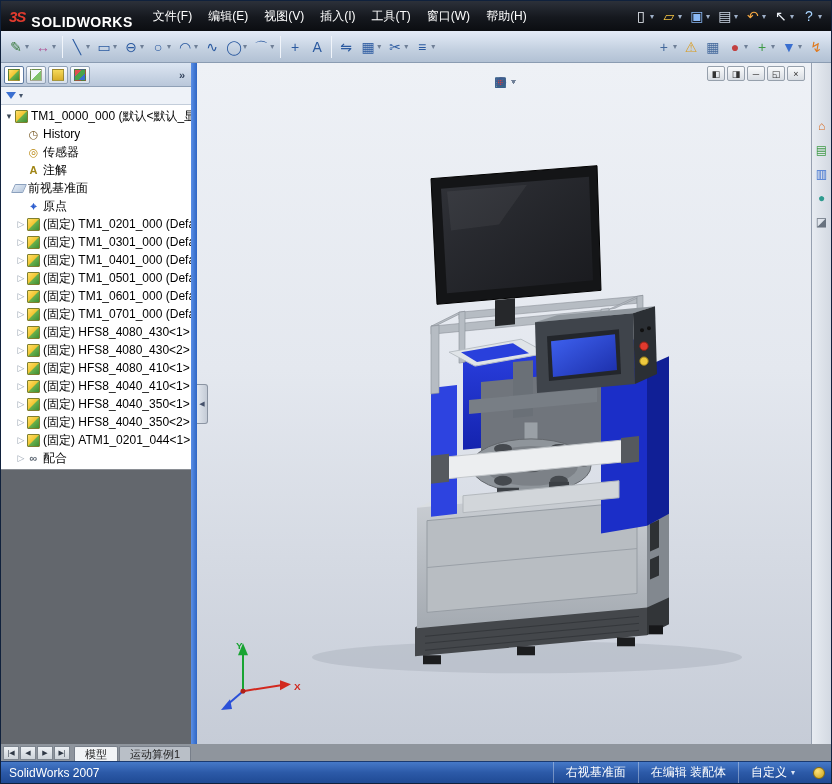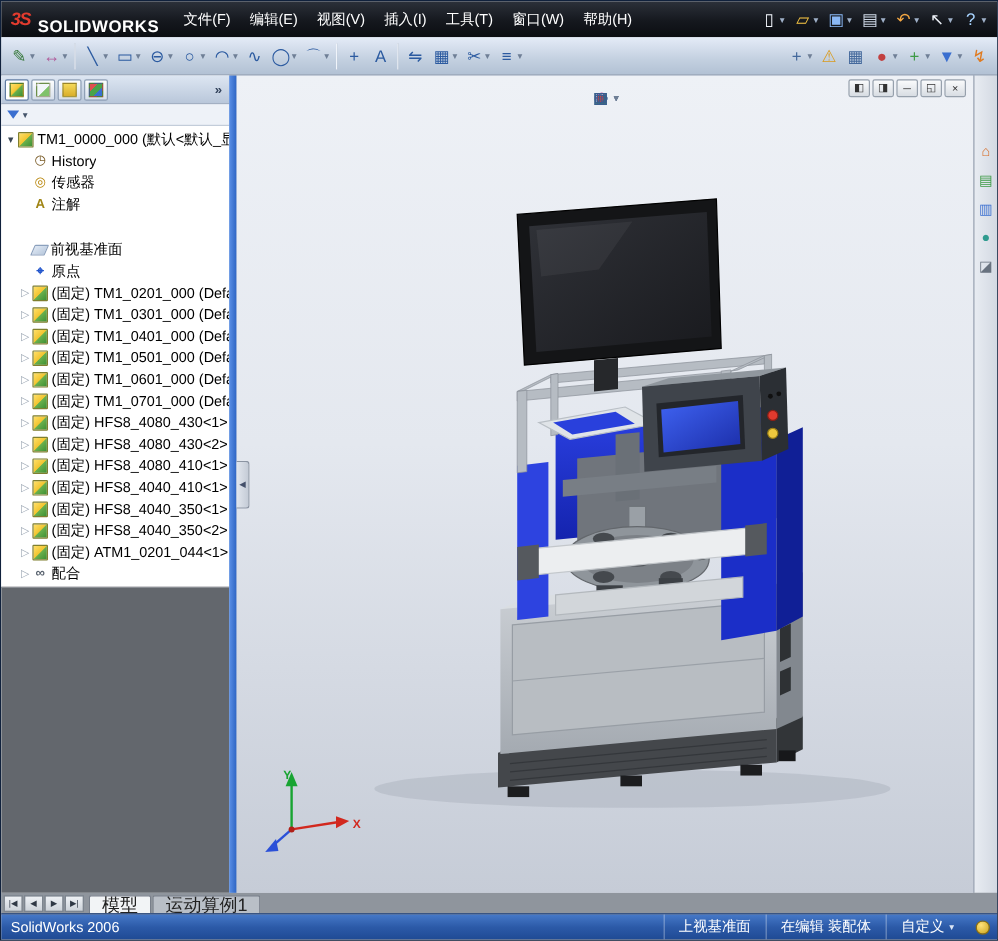--- a/index.html
+++ b/index.html
@@ -71,21 +71,21 @@
   .task-pane{width:20px;flex:none;display:flex;flex-direction:column;align-items:center;gap:9px;padding-top:55px;
     background:linear-gradient(90deg,#e8ecf2,#d3d9e2);border-left:1px solid #96a0b0;}
   .tp-icon{width:15px;height:15px;font-size:12px;line-height:1;display:flex;align-items:center;justify-content:center;}
 
   
   .tabbar{height:17px;flex:none;display:flex;align-items:flex-end;background:#8f959d;padding-left:2px;gap:1px;}
   .tab-nav{display:flex;gap:1px;margin-right:3px;align-items:center;height:100%;}
   .tnav{width:16px;height:14px;font-size:7px;display:flex;align-items:center;justify-content:center;
     background:linear-gradient(180deg,#eef1f5,#cdd3da);border:1px solid #7d858f;color:#2f3845;}
   .tabs-strip{display:flex;gap:1px;align-items:flex-end;}
-  .tab{height:15px;padding:0 10px;font-size:15px;display:flex;align-items:center;background:#b9bfc7;
+  .tab{height:15px;padding:0 10px;font-size:11px;display:flex;align-items:center;background:#b9bfc7;
     border:1px solid #787f8a;border-bottom:none;color:#222;border-radius:2px 2px 0 0;white-space:nowrap;text-align:right;}
   .tab.active{background:#f2f4f6;}
 
   
   .statusbar{height:22px;flex:none;display:flex;align-items:center;color:#fff;font-size:12px;
     background:linear-gradient(180deg,#4679c8 0%,#2c5aa8 50%,#1f4a94 100%);border-top:1px solid #1a3a70;}
   .sb-left{padding:0 8px;white-space:nowrap;}
   .sb-right{margin-left:auto;display:flex;height:100%;align-items:center;}
   .sb-cell{padding:0 12px;height:100%;display:flex;align-items:center;gap:4px;border-left:1px solid rgba(255,255,255,.35);white-space:nowrap;}
   .sb-dd{font-size:8px;color:#dce6f5;}
@@ -271,21 +271,21 @@
           <div class="tree-row" style="padding-left: 14px;">
             <span class="tr-arrow"></span>
             <span class="ti" style="color: rgb(184, 134, 11);">◎</span>
             <span class="tree-label">传感器</span>
           </div>
           <div class="tree-row" style="padding-left: 14px;">
             <span class="tr-arrow"></span>
             <span class="ti" style="color: rgb(160, 133, 21);">A</span>
             <span class="tree-label">注解</span>
           </div>
-          <div class="tree-row" style="padding-left: 14px; margin-top: 20px;">
+          <div class="tree-row" style="">
             <span class="tr-arrow"></span>
             <span class="ti ti-plane"></span>
             <span class="tree-label">前视基准面</span>
           </div>
           <div class="tree-row" style="padding-left: 14px;">
             <span class="tr-arrow"></span>
             <span class="ti" style="color: rgb(34, 85, 204);">⌖</span>
             <span class="tree-label">原点</span>
           </div>
           <div class="tree-row" style="padding-left: 14px;">
@@ -555,24 +555,24 @@
         <div class="tnav">▶</div>
         <div class="tnav">▶|</div>
       </div>
     <div class="tabs-strip" id="tabs">
         <div class="tab active">模型</div>
         <div class="tab">运动算例1</div>
       </div>
   </div>
 
   <div class="statusbar">
-    <span class="sb-left">SolidWorks 2006</span>
+    <span class="sb-left">SolidWorks 2007</span>
     <div class="sb-right" id="sbRight">
         <div class="sb-cell">
-          <span>上视基准面</span>
+          <span>右视基准面</span>
         </div>
         <div class="sb-cell">
           <span>在编辑 装配体</span>
         </div>
         <div class="sb-cell">
           <span>自定义</span>
           <span class="sb-dd">▾</span>
         </div>
         <div class="sb-badge"></div>
       </div>

